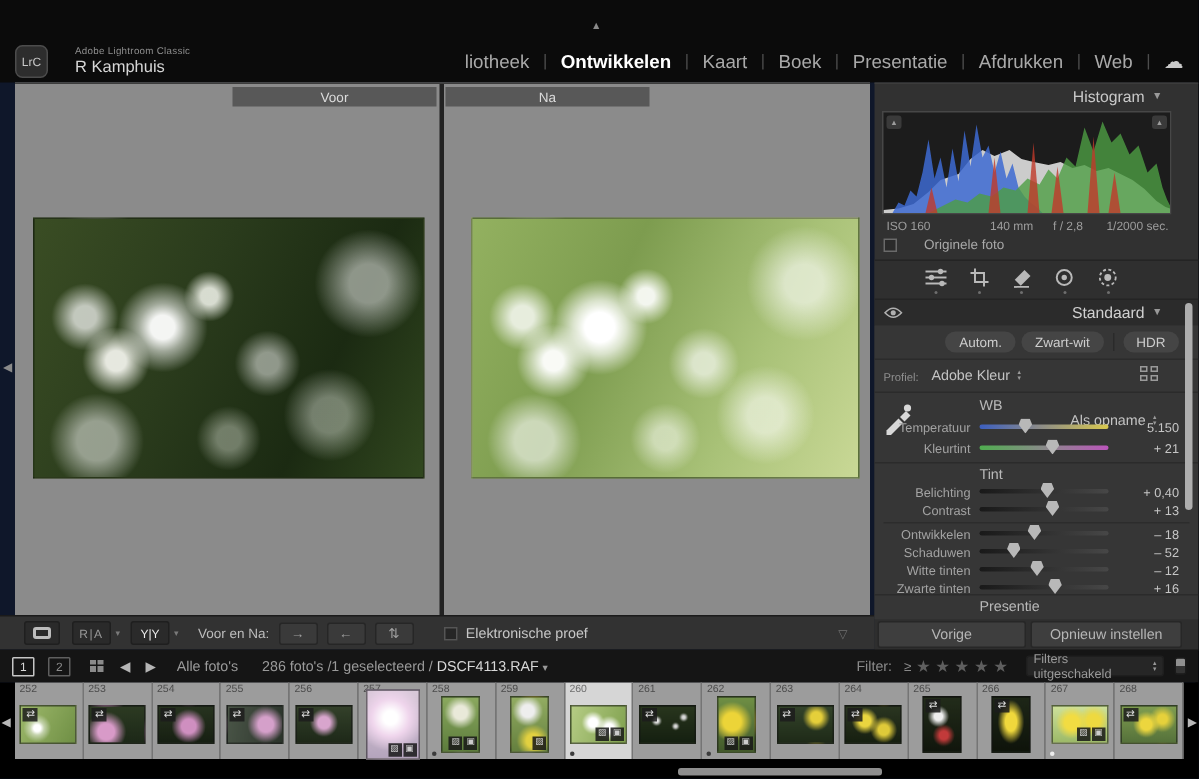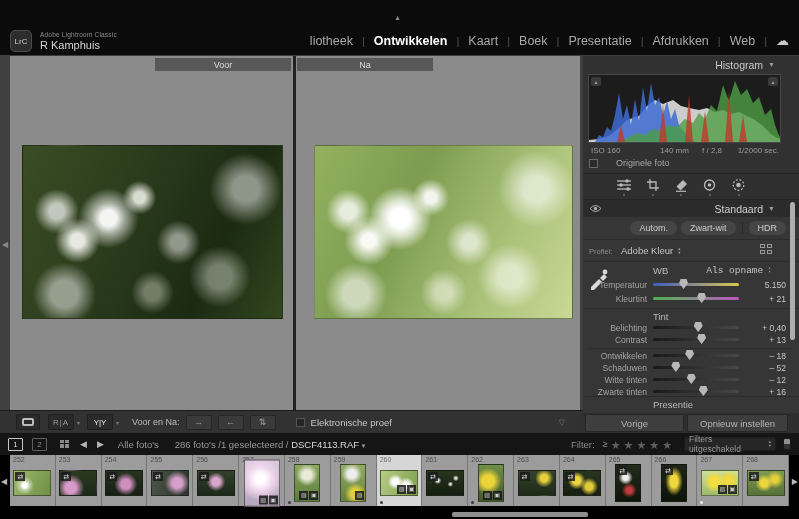--- a/index.html
+++ b/index.html
@@ -1,26 +1,26 @@
 <!DOCTYPE html>
 <html><head>
 <meta charset="utf-8">
 <style>
   * { margin:0; padding:0; box-sizing:border-box; }
   html,body { width:799px; height:519px; background:#000; overflow:hidden;
     font-family:"Liberation Sans", sans-serif; }
-  .stage { position:relative; width:797px; height:519px; background:#404040; }
+  .stage { position:relative; width:797px; height:519px; background:#0f172a; }
 
   
   .topbar { position:absolute; left:0; top:0; width:799px; height:55px; background:#0b0b0b; }
   .collapse-up { position:absolute; left:394px; top:14px; font-size:7px; color:#8a8a8a; }
   .idplate { position:absolute; left:10px; top:30px; display:flex; align-items:center; }
   .lrc-badge { width:22px; height:22px; background:#2d2d2d; border:1px solid #4c4c4c; border-radius:5px;
     color:#c9c9c9; font-size:8px; display:flex; align-items:center; justify-content:center; }
-  .idtext { margin-left:8px; }
+  .idtext { margin-left:18px; }
   .app-name { font-size:6.5px; color:#8e8e8e; letter-spacing:.2px; }
   .user-name { font-size:11px; color:#d6d6d6; margin-top:1px; }
   .module-nav { position:absolute; right:10px; top:33px; display:flex; align-items:center; gap:9px;
     font-size:12.5px; color:#a9a9a9; }
   .module-nav .module { cursor:default; }
   .module-nav .module.active { color:#fff; font-weight:bold; }
   .module-nav .msep { color:#4d4d4d; font-size:11px; }
   .cloud-ic { color:#c9c9c9; font-size:13px; }
 
   
@@ -119,21 +119,21 @@
   .profiel-value { position:absolute; left:38px; top:5px; font-size:9.5px; color:#c4c4c4; }
   .grid-ic { position:absolute; right:26px; top:4px; width:13px; height:11px; display:grid;
     grid-template-columns:5px 5px; grid-template-rows:4px 4px; gap:2px; }
   .grid-ic i { border:1px solid #9a9a9a; }
   .sel-ud { display:inline-flex; flex-direction:column; line-height:4px; font-size:4.5px;
     color:#9a9a9a; margin-left:5px; vertical-align:middle; }
 
   .wb-block { position:absolute; top:44px; left:0; width:216px; height:47px; border-top:1px solid #2b2b2b; }
   .dropper { position:absolute; left:5px; top:4px; }
   .wb-title { position:absolute; left:70px; top:3px; font-size:9.5px; color:#b9b9b9; }
-  .wb-preset { position:absolute; right:28px; top:3px; font-size:9.5px; color:#c4c4c4;font-family:Liberation Mono, monospace; }
+  .wb-preset { position:absolute; right:28px; top:13px; font-size:9.5px; color:#c4c4c4; }
   .tone-block { position:absolute; top:91px; left:0; width:216px; height:88px; border-top:1px solid #2b2b2b; }
   .sec-title { position:absolute; left:70px; top:2px; font-size:9.5px; color:#b9b9b9; }
   .presentie { position:absolute; top:179px; left:0; width:216px; height:17px; border-top:1px solid #2b2b2b; }
 
   .srow { position:absolute; left:0; width:216px; height:12px; }
   .slabel { position:absolute; left:0; width:64px; text-align:right; font-size:8.5px; color:#a3a3a3; top:1px; }
   .strack { position:absolute; left:70px; top:4px; width:86px; height:3px; border-radius:2px; background:linear-gradient(90deg,#191919,#474747); }
   .track-temp { background:linear-gradient(90deg,#3c5fc0,#8a8a8a 45%,#d8c84e); }
   .track-tint { background:linear-gradient(90deg,#4fae4f,#8a8a8a 50%,#bb55bb); }
   .sthumb { position:absolute; top:-4px; width:9px; height:10px; background:#b8b8b8;

